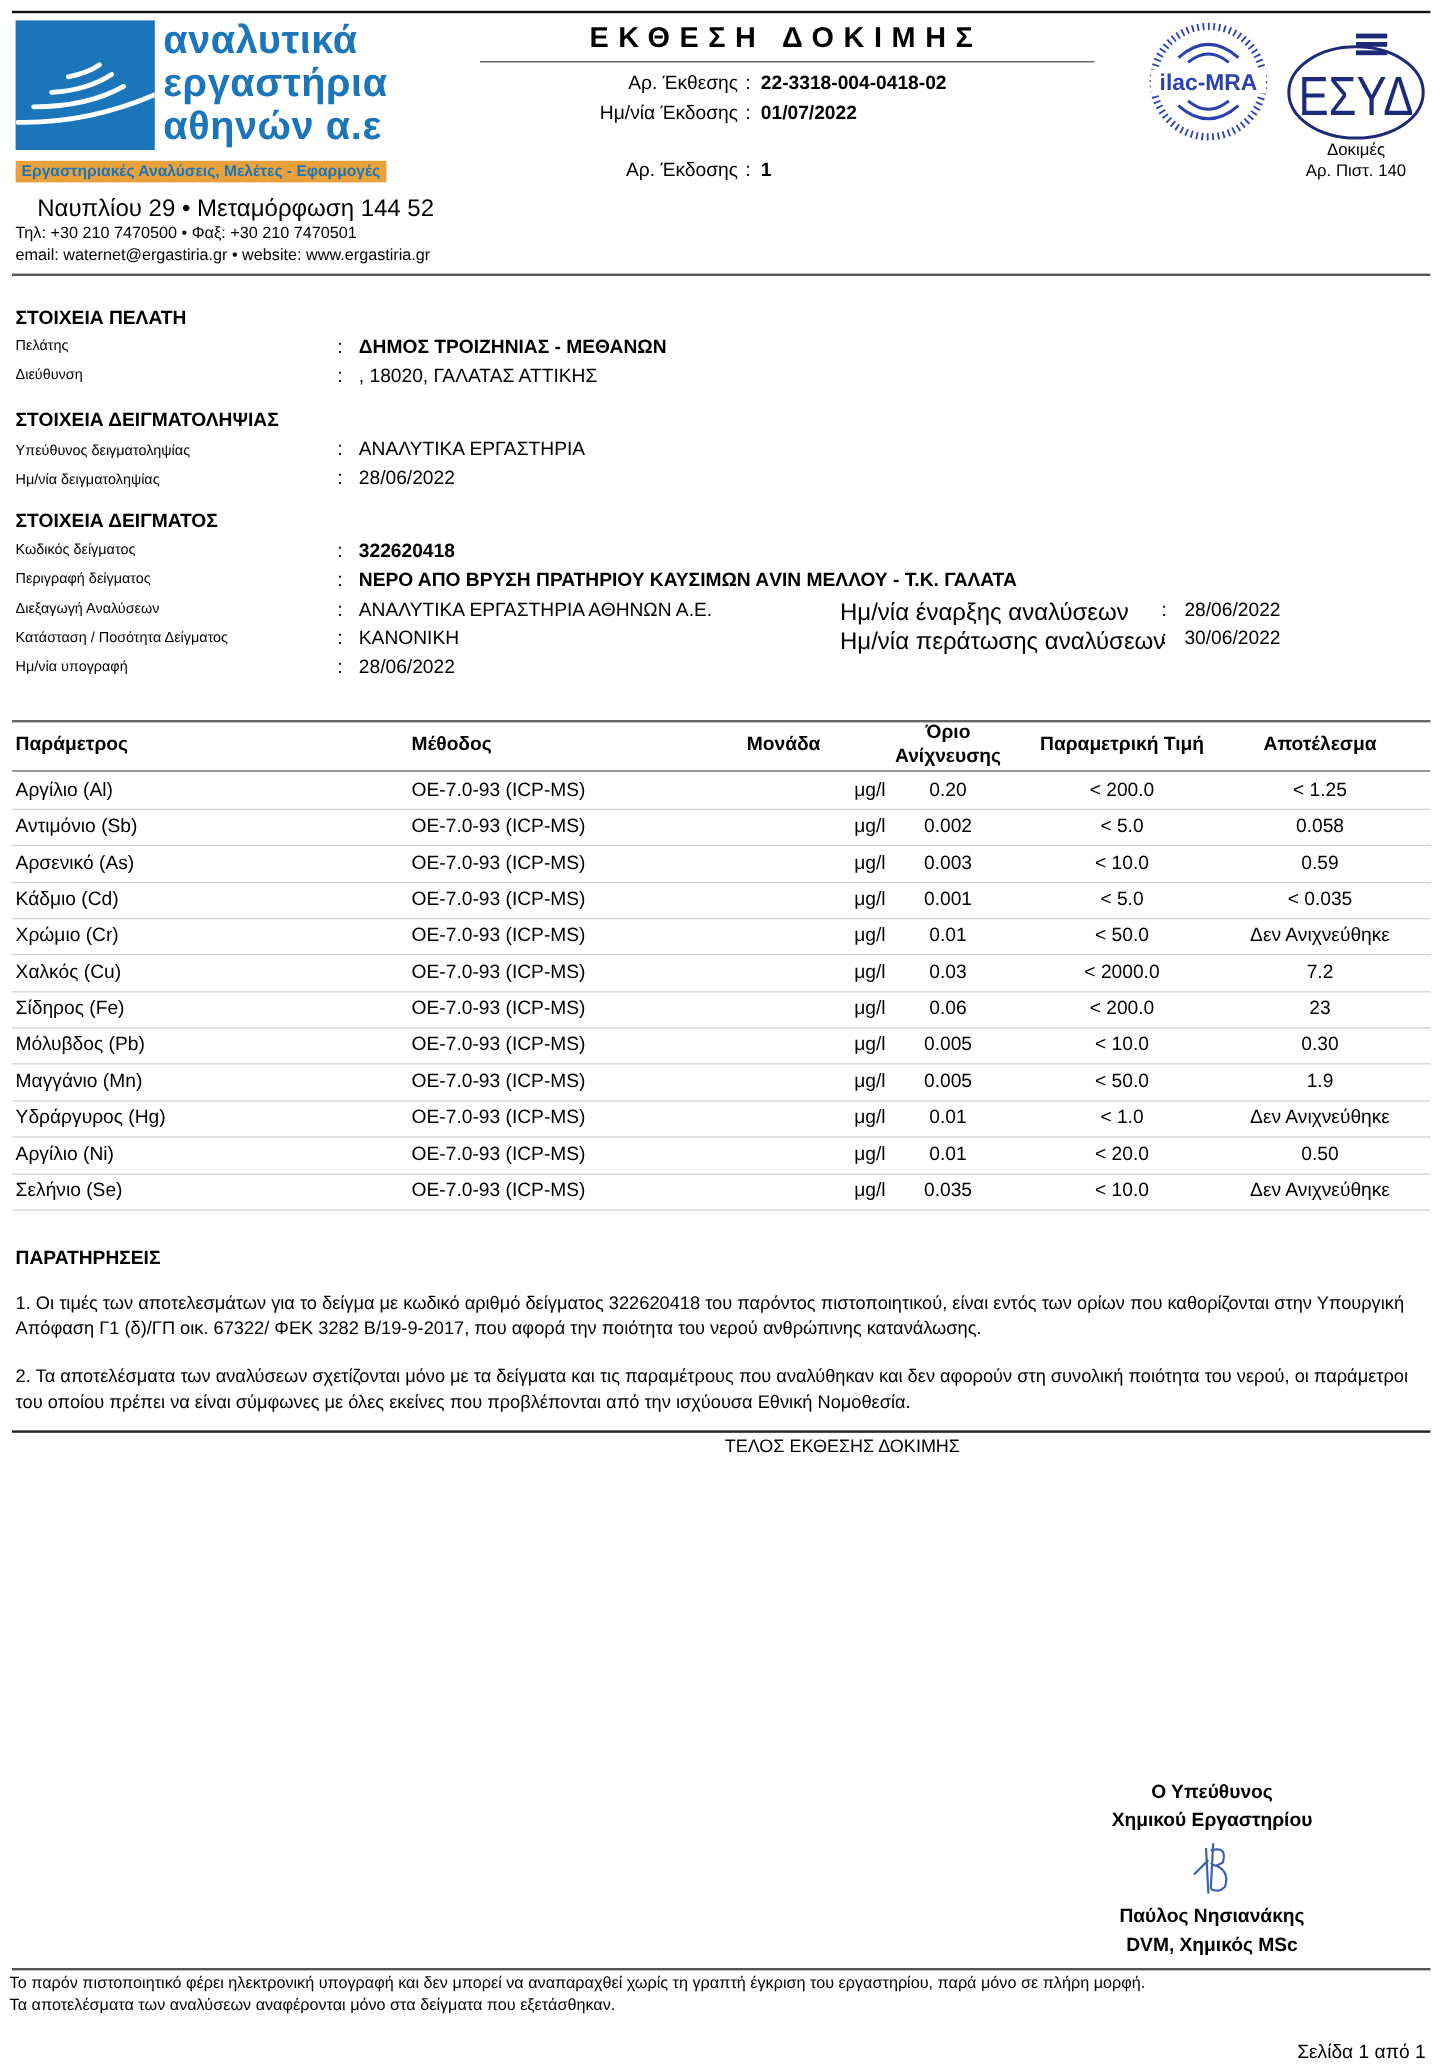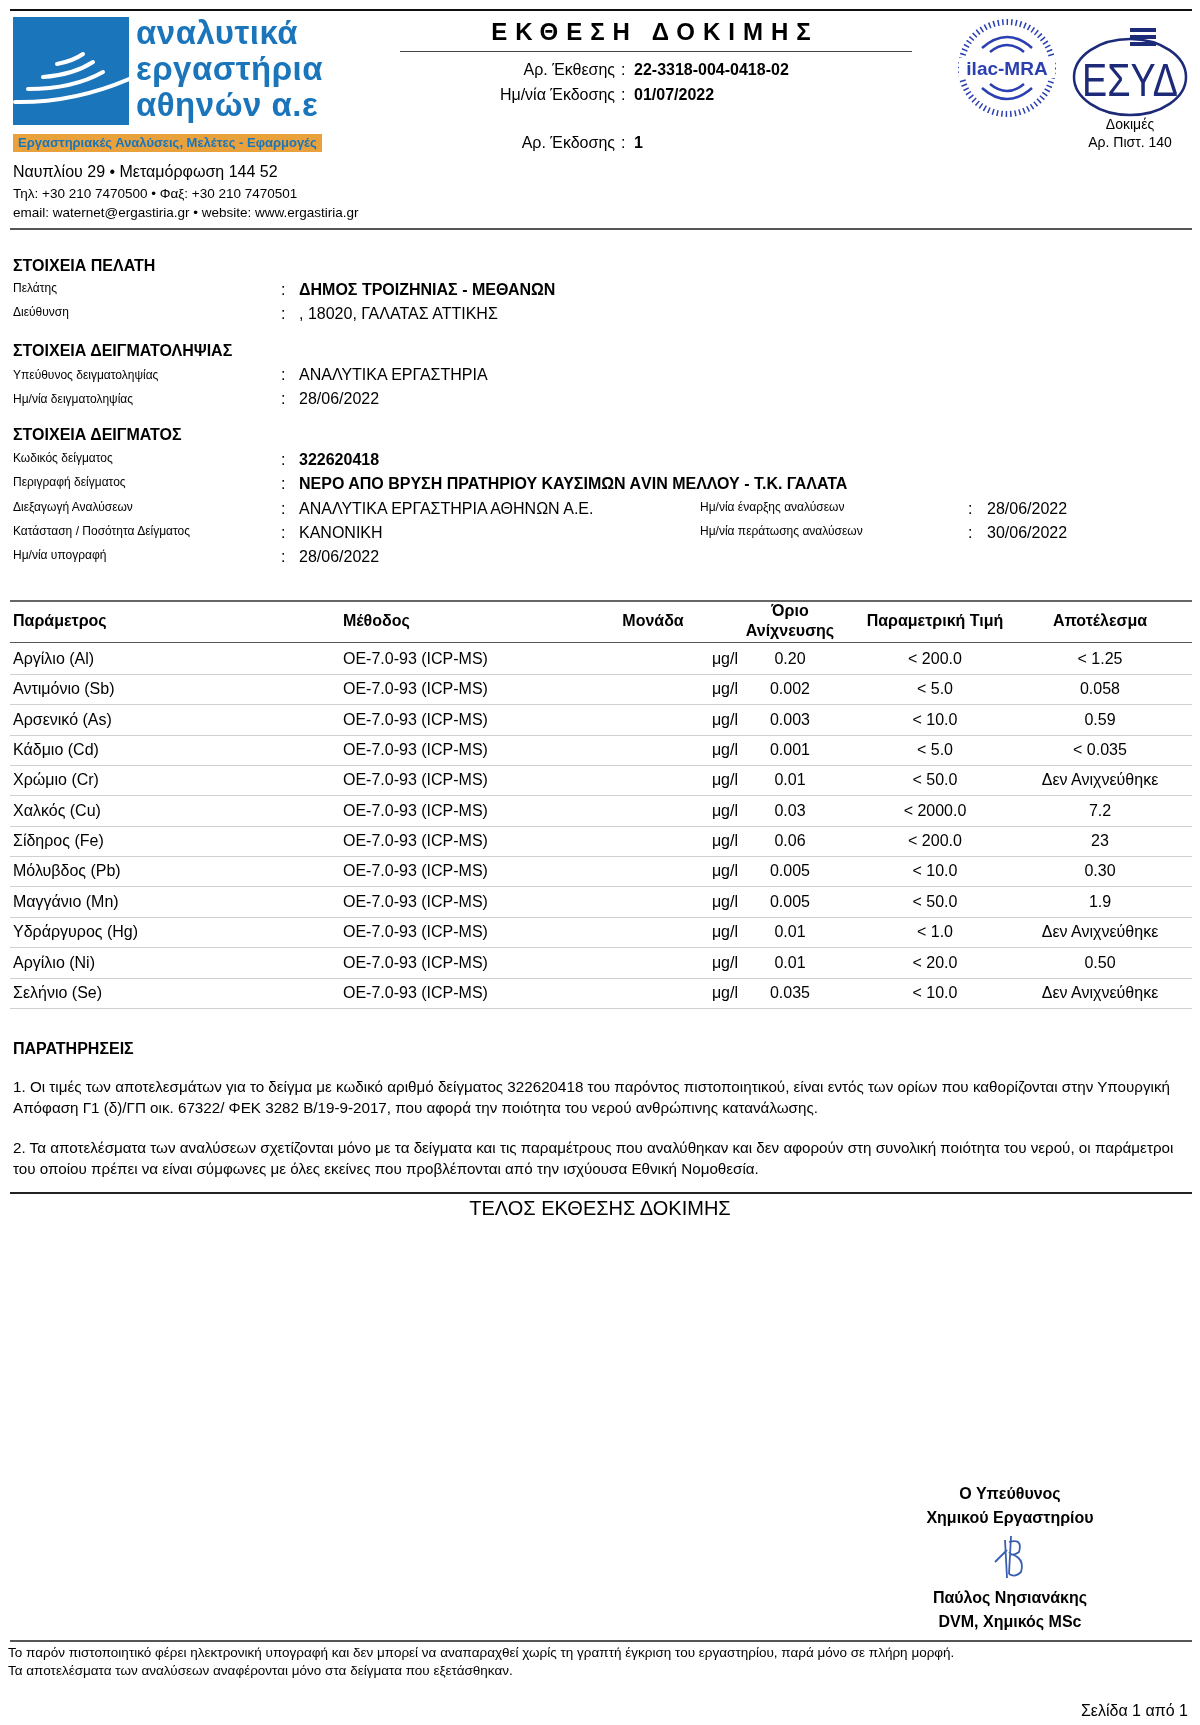--- a/index.html
+++ b/index.html
@@ -8,60 +8,60 @@
   .abs { position:absolute; white-space:nowrap; }
   .hr { position:absolute; height:0; }
   .b { font-weight:bold; }
 
   
   .topline { left:10px; top:9px; width:1182px; border-top:2px solid #111; }
   .logo-box { left:13px; top:17px; width:116px; height:108px; background:#1a75bb; overflow:hidden; }
   .logo-text { left:136px; font-size:33px; color:#1a75bb; font-weight:bold; letter-spacing:0.5px; line-height:1; }
   .orange-band { left:13px; top:134px; width:309px; height:18px; background:#e9a23b;
                  color:#1a75bb; font-size:13px; font-weight:bold; line-height:18px; padding-left:5px; box-sizing:border-box; }
-  .addr1 { left:13px; top:163px; font-size:16px; }
+  .addr1 { left:31px; top:163px; font-size:20px; }
   .addr2 { left:13px; top:186px; font-size:13.5px; }
   .addr3 { left:13px; top:205px; font-size:13.5px; }
   .header-divider { left:10px; top:228px; width:1182px; border-top:2px solid #555; }
 
   .title { left:400px; top:18px; width:510px; text-align:center; font-size:24px; font-weight:bold; letter-spacing:8px; }
   .title-rule { left:400px; top:51px; width:512px; border-top:1px solid #444; }
   .meta-label { width:220px; text-align:right; font-size:16px; }
   .meta-colon { font-size:16px; }
   .meta-value { font-size:16px; font-weight:bold; }
 
   .esyd-caption { left:1080px; width:100px; text-align:center; font-size:14px; }
 
   
   .sec-title { left:13px; font-size:16px; font-weight:bold; }
   .lbl { left:13px; font-size:12px; }
   .col { left:281px; font-size:16px; }
   .val { left:299px; font-size:16px; }
-  .lbl2 { left:700px; font-size:12px; }
+  .lbl2 { left:700px; font-size:20px; }
   .col2 { left:968px; font-size:16px; }
   .val2 { left:987px; font-size:16px; }
 
   
   .tbl-top { left:10px; top:600px; width:1182px; border-top:2px solid #666; }
   .tbl-head-bottom { left:10px; top:642px; width:1182px; border-top:1.5px solid #555; }
   .th { font-size:16px; font-weight:bold; top:612px; }
   .row { position:absolute; left:10px; width:1182px; height:30px; border-bottom:1.5px solid #d0d0d0; }
   .cell { position:absolute; top:6px; font-size:16px; white-space:nowrap; }
   .c-param { left:3px; }
   .c-method { left:333px; }
   .c-unit { left:588px; width:140px; text-align:right; }
   .c-lod { left:700px; width:160px; text-align:center; }
   .c-pv { left:840px; width:170px; text-align:center; }
   .c-res { left:1000px; width:180px; text-align:center; }
 
   
   .remarks-title { left:13px; top:1040px; font-size:16px; font-weight:bold; }
   .remark { left:13px; width:1170px; font-size:15.2px; line-height:21px; white-space:normal; }
   .end-rule { left:10px; top:1192px; width:1182px; border-top:2px solid #222; }
-  .end-text { left:400px; top:1197px; width:400px; text-align:center; font-size:20px; }
+  .end-text { left:400px; top:1197px; width:400px; text-align:right; font-size:15px; }
 
   
   .sig-text { left:880px; width:260px; text-align:center; font-size:16px; font-weight:bold; }
   .footer-rule { left:10px; top:1640px; width:1182px; border-top:2px solid #555; }
   .footer-text { left:8px; font-size:13.5px; }
   .page-no { right:12px; top:1702px; font-size:16px; }
 </style>
 </head>
 <body>
 

